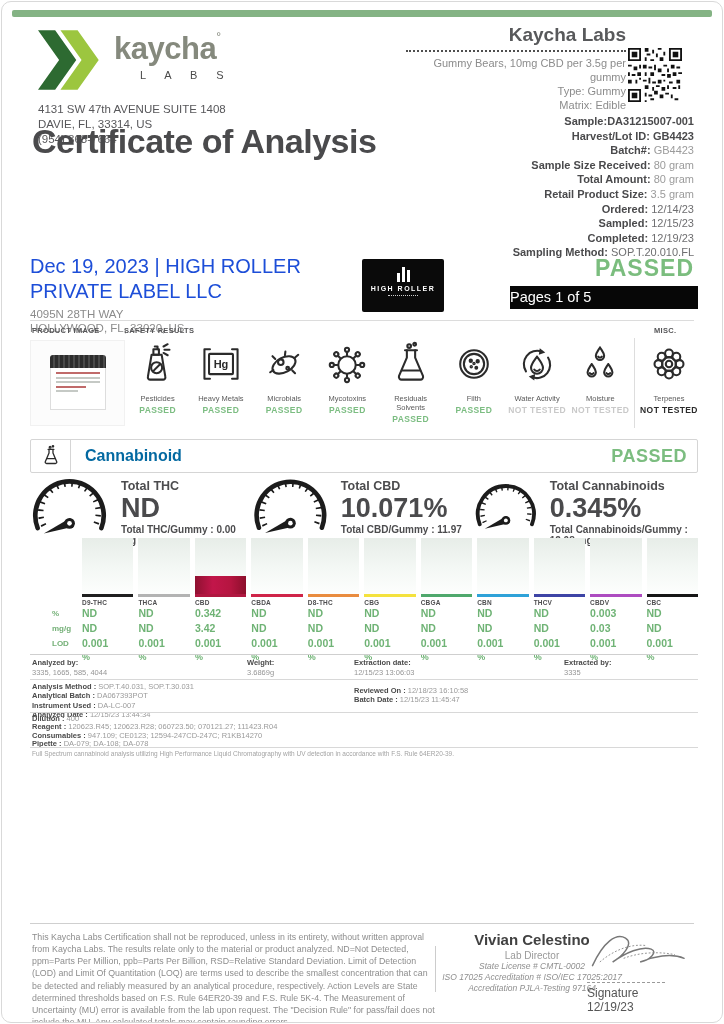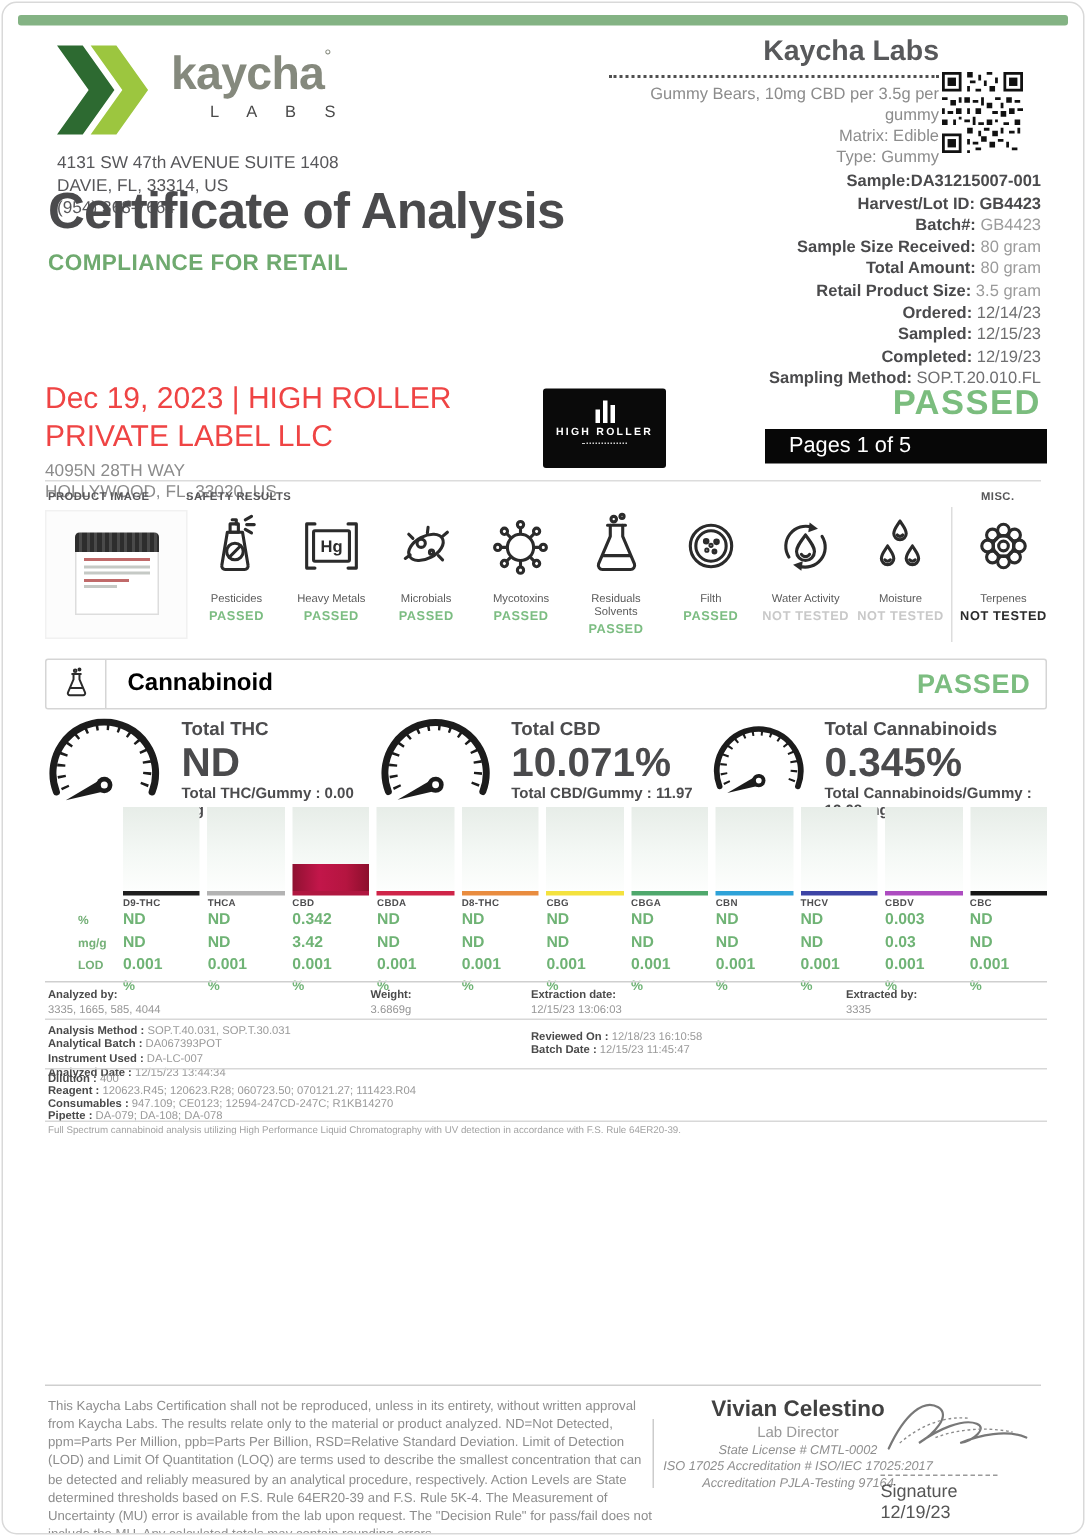--- a/index.html
+++ b/index.html
@@ -25,24 +25,24 @@
   .coa-title { font-size:34px; font-weight:bold; color:#4a4a4c; letter-spacing:-0.5px; }
   .coa-sub { font-size:15px; font-weight:bold; color:#6faa6f; margin-top:6px; letter-spacing:0.3px; }
 
   .sample-info { position:absolute; top:112px; right:28px; text-align:right; font-size:11px; line-height:14.6px; }
   .si-l { font-weight:bold; color:#4a4a4c; }
   .si-v.strong { font-weight:bold; color:#4a4a4c; }
   .si-v.dim { color:#9b9b9b; }
   .si-v.mid { color:#6e6e70; }
 
   .passed-big { position:absolute; top:253px; right:28px; font-size:23px; font-weight:bold; color:#7bbd7e; letter-spacing:1px; }
-  .pages-bar { position:absolute; top:284px; left:508px; width:188px; height:23px; background:#070707; color:#fff; font-size:14.5px; line-height:23px; padding-left:16px; }
+  .pages-bar { position:absolute; top:284px; left:508px; width:188px; height:23px; background:#070707; color:#fff; font-size:14.5px; line-height:23px; padding-left:0; }
 
   .client-block { position:absolute; top:252px; left:28px; width:345px; }
-  .client-head { font-size:20px; color:#ef4444; line-height:25px; }
+  .client-head { font-size:20px; color:#1d4ed8; line-height:25px; }
   .client-addr { font-size:11.5px; color:#8b8b8b; line-height:13.5px; margin-top:4px; }
 
   .hr-logo { position:absolute; top:257px; left:360px; width:82px; height:53px; background:#0a0a0a; border-radius:2px; text-align:center; padding-top:7px; }
   .hr-bars { display:flex; justify-content:center; align-items:flex-end; gap:2px; height:16px; }
   .hr-bars i { display:block; width:3px; background:#fff; }
   .hr-name { color:#fff; font-size:7px; font-weight:bold; letter-spacing:1.5px; margin-top:3px; }
   .hr-rule { width:30px; border-bottom:1px dotted #cfcfcf; margin:3px auto 0; }
 
   .sec-divider { position:absolute; top:318px; left:28px; right:28px; border-top:1px solid #dcdcdc; }
   .sec-label { position:absolute; top:324px; font-size:7.5px; font-weight:bold; color:#565658; letter-spacing:0.3px; }
@@ -64,21 +64,21 @@
   .t-status.nt { color:#c9c9c9; }
   .t-status.ntd { color:#2b2b2b; }
   .misc-vline { position:absolute; top:336px; left:632px; height:90px; border-left:1px solid #ddd; }
   .misc-item { position:absolute; top:336px; left:638px; width:58px; text-align:center; }
 
   svg.line-ico { stroke:#2b2b2b; fill:none; stroke-width:4.5; stroke-linecap:round; stroke-linejoin:round; }
 
   
   .cann-panel { position:absolute; top:437px; left:28px; width:668px; height:34px; border:1px solid #d5d5d5; border-radius:2px; display:flex; align-items:center; }
   .cann-flask { width:40px; align-self:stretch; border-right:1px solid #d5d5d5; display:flex; align-items:center; justify-content:center; }
-  .cann-title { font-size:16px; font-weight:bold; color:#000000; padding-left:14px; flex:1; }
+  .cann-title { font-size:16px; font-weight:bold; color:#0369a1; padding-left:14px; flex:1; }
   .cann-passed { font-size:18px; font-weight:bold; color:#7cbd80; padding-right:10px; letter-spacing:0.5px; }
 
   
   .gauges { position:absolute; top:477px; left:28px; width:668px; display:flex; }
   .gauge-group { width:222px; display:flex; }
   .gauge-txt { margin-left:12px; }
   .g-label { font-size:12.5px; font-weight:bold; color:#4c4c4e; }
   .g-value { font-size:27px; font-weight:bold; color:#4a4a4c; line-height:30px; }
   .g-sub { font-size:10px; font-weight:bold; color:#4c4c4e; margin-top:1px; }
 
@@ -142,39 +142,38 @@
       <div>4131 SW 47th AVENUE SUITE 1408</div>
       <div>DAVIE, FL, 33314, US</div>
       <div>(954) 368-7664</div>
     </div>
   </div>
 
   <div class="lab-right-wrap">
     <div class="lab-right-title">Kaycha Labs</div>
     <div class="dotline"></div>
     <div class="prod-line">Gummy Bears, 10mg CBD per 3.5g per gummy</div>
+    <div class="prod-line">Type: Gummy</div>
     <div class="prod-line">Matrix: Edible</div>
-    <div class="prod-line">Type: Gummy</div>
     <svg class="qr" viewBox="0 0 29 29">
       <rect width="29" height="29" fill="#fff"></rect>
       <g fill="#111">
         <path fill-rule="evenodd" d="M0,0h7v7H0z M1,1v5h5V1z"></path>
           <rect x="2" y="2" width="3" height="3"></rect>
         <path fill-rule="evenodd" d="M22,0h7v7h-7z M23,1v5h5V1z"></path>
           <rect x="24" y="2" width="3" height="3"></rect>
         <path fill-rule="evenodd" d="M0,22h7v7H0z M1,23v5h5v-5z"></path>
           <rect x="2" y="24" width="3" height="3"></rect>
         <path d="M9,0h2v2H9z M13,1h1v2h-1z M16,0h2v1h-2z M19,2h1v2h-1z M10,3h2v1h-2z M15,3h1v2h-1z M9,5h1v2H9z M12,6h2v1h-2z M17,5h2v2h-2z M0,9h2v1H0z M3,10h2v2H3z M6,9h1v2H6z M0,13h1v2H0z M2,14h2v1H2z M5,13h2v2H5z M8,9h2v2H8z M11,10h2v1h-2z M14,9h1v3h-1z M16,11h2v2h-2z M19,9h2v1h-2z M21,11h1v2h-1z M23,9h2v2h-2z M26,10h2v1h-2z M27,13h2v1h-2z M24,13h2v2h-2z M9,13h1v2H9z M12,13h2v2h-2z M18,14h2v1h-2z M21,14h2v2h-2z M0,17h2v2H0z M4,17h1v2H4z M6,16h1v1H6z M8,17h2v1H8z M11,16h1v3h-1z M13,18h2v1h-2z M16,17h2v2h-2z M19,17h1v1h-1z M22,18h2v1h-2z M26,17h2v2h-2z M9,20h2v2H9z M13,21h1v2h-1z M15,20h2v1h-2z M18,21h2v2h-2z M21,20h1v2h-1z M24,21h2v1h-2z M27,20h1v2h-1z M9,24h1v2H9z M11,25h2v1h-2z M14,23h2v2h-2z M17,25h2v2h-2z M20,24h2v1h-2z M23,25h1v2h-1z M25,27h2v1h-2z M12,27h2v1h-2z M9,28h1v1H9z"></path>
       </g>
     </svg>
   </div>
 
   <div class="title-block">
     <div class="coa-title">Certificate of Analysis</div>
-    <div class="coa-sub">COMPLIANCE FOR RETAIL</div>
   </div>
 
   <div class="sample-info">
     <div class="si-row"><span class="si-l">Sample:</span><span class="si-v strong">DA31215007-001</span></div>
     <div class="si-row"><span class="si-l">Harvest/Lot ID:</span> <span class="si-v strong">GB4423</span></div>
     <div class="si-row"><span class="si-l">Batch#:</span> <span class="si-v dim">GB4423</span></div>
     <div class="si-row"><span class="si-l">Sample Size Received:</span> <span class="si-v dim">80 gram</span></div>
     <div class="si-row"><span class="si-l">Total Amount:</span> <span class="si-v dim">80 gram</span></div>
     <div class="si-row"><span class="si-l">Retail Product Size:</span> <span class="si-v dim">3.5 gram</span></div>
     <div class="si-row"><span class="si-l">Ordered:</span> <span class="si-v mid">12/14/23</span></div>

